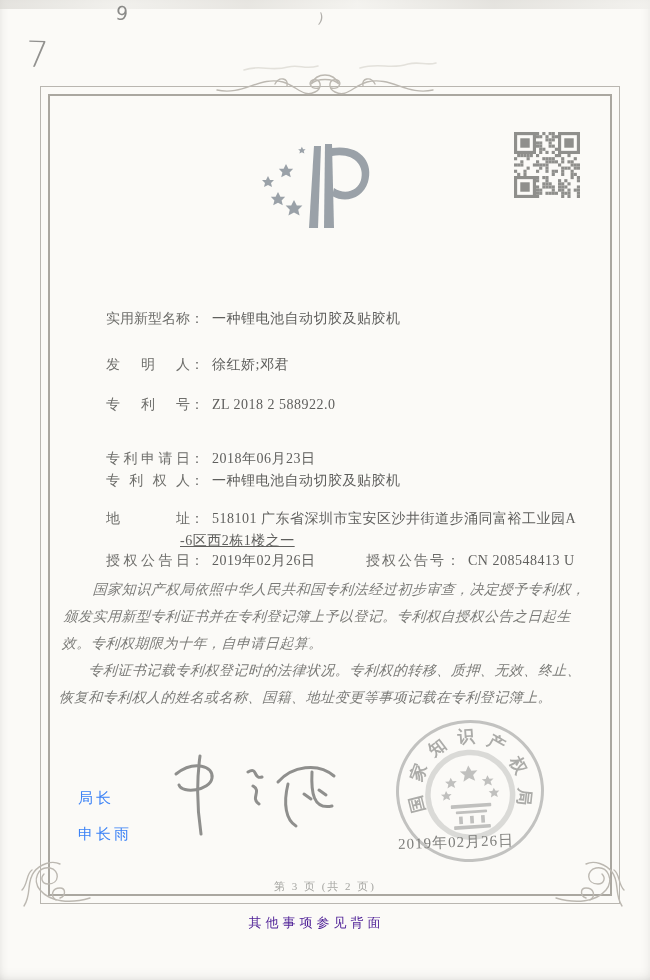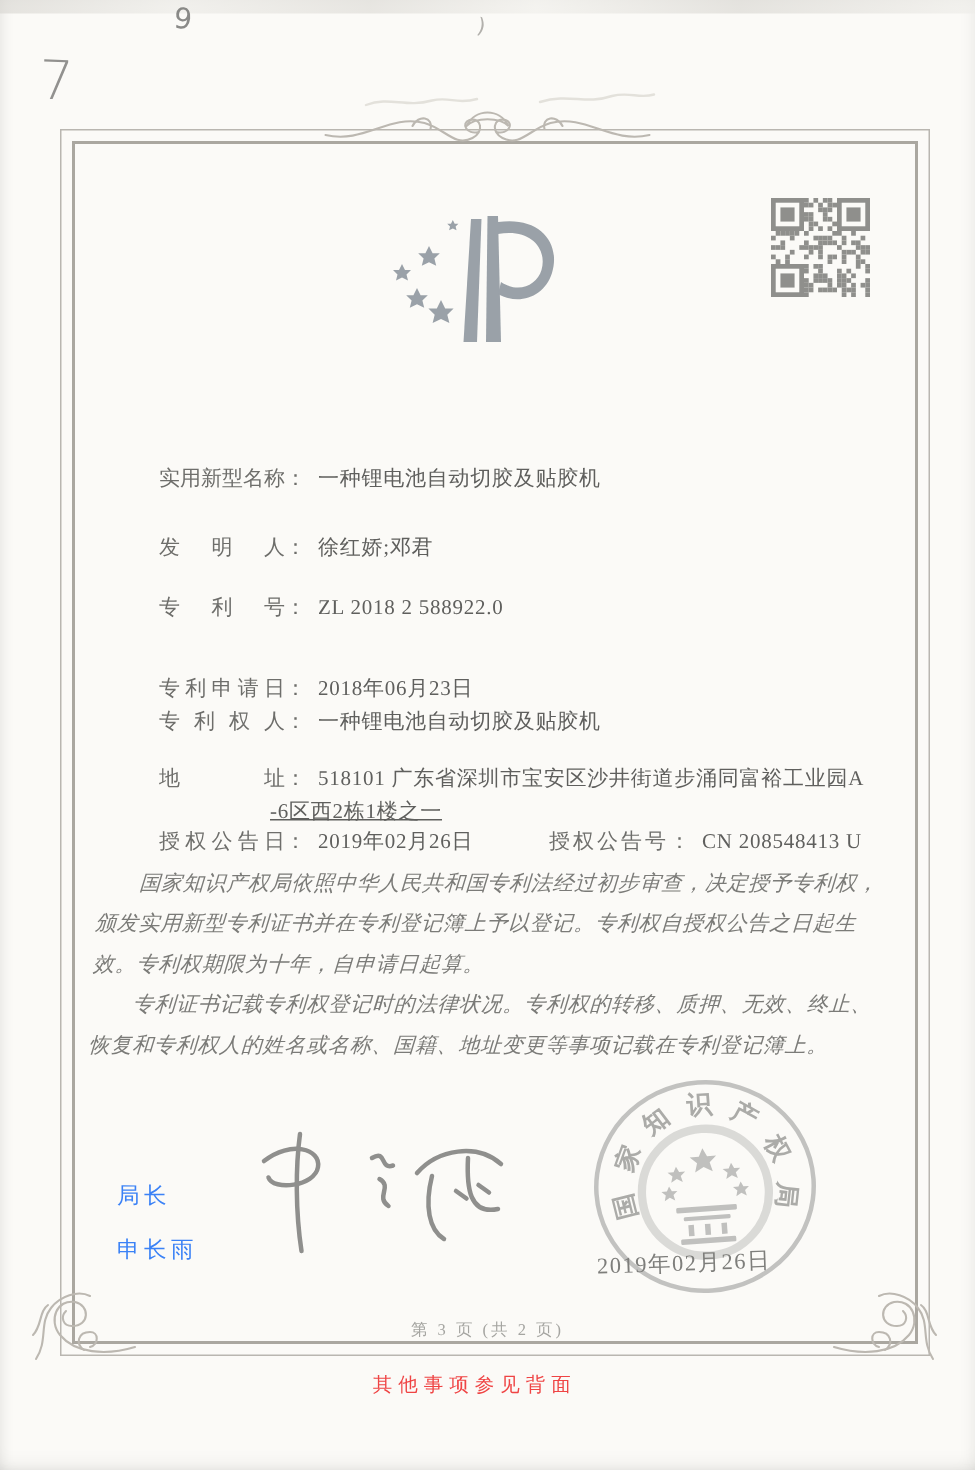--- a/index.html
+++ b/index.html
@@ -71,21 +71,21 @@
   .seal-char:nth-child(2){transform:rotate(-66deg)  translateY(-54px);}
   .seal-char:nth-child(3){transform:rotate(-33deg)  translateY(-54px);}
   .seal-char:nth-child(4){transform:rotate(0deg)    translateY(-54px);}
   .seal-char:nth-child(5){transform:rotate(33deg)   translateY(-54px);}
   .seal-char:nth-child(6){transform:rotate(66deg)   translateY(-54px);}
   .seal-char:nth-child(7){transform:rotate(100deg)  translateY(-54px);}
   .emblem{position:absolute;left:50%;top:50%;transform:translate(-50%,-46%);}
   .seal-date{position:absolute;left:398px;top:833px;font-size:15px;color:#7e7e7b;letter-spacing:1px;transform:rotate(-2deg);}
 
   .page-info{position:absolute;left:0;top:879px;width:650px;text-align:center;font-size:11px;color:#a5a5a1;letter-spacing:2px;}
-  .back-note{position:absolute;left:0;top:914px;width:633px;text-align:center;font-size:13px;color:#ef4444;letter-spacing:4px;}
+  .back-note{position:absolute;left:0;top:914px;width:633px;text-align:center;font-size:13px;color:#4c1d95;letter-spacing:4px;}
 </style>
 </head>
 <body>
 
 <div id="stage">
   <div class="scan-noise"></div>
 
   <div class="pencil mark-9">9</div>
   <div class="pencil mark-7">7</div>
   <div class="pencil mark-paren">)</div>

